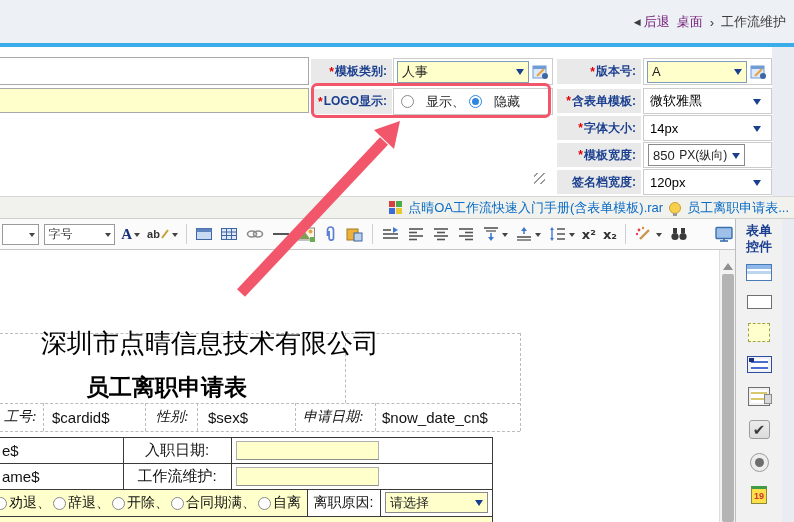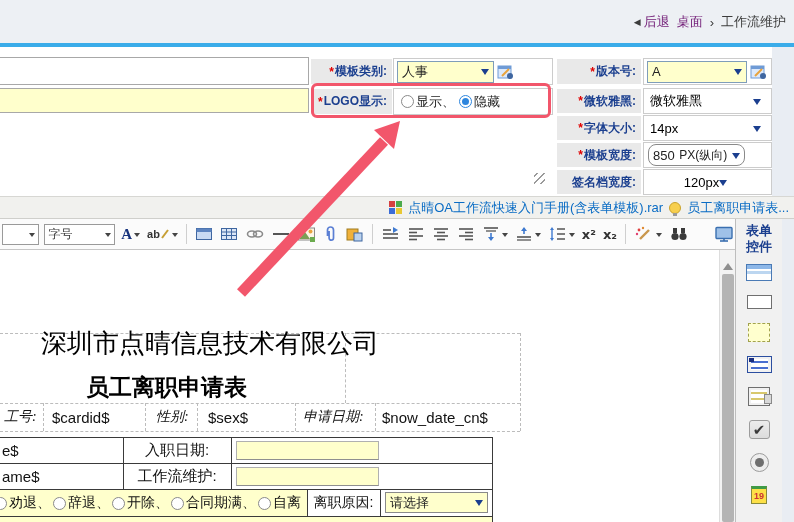--- a/index.html
+++ b/index.html
@@ -32,21 +32,21 @@
 
   .sel { display:flex; align-items:center; justify-content:space-between; border:1px solid #7f9db9;
          background:#fff; font-size:13px; color:#222; padding:0 4px; height:22px; cursor:pointer; }
   .sel.yellow { background:#ffffcc; }
   .chev { width:0; height:0; border:4px solid transparent; border-top:6px solid #1b3f8f; margin-top:5px; }
   .chev.plain { margin:5px 4px 0 0; }
 
   .radio { width:13px; height:13px; border-radius:50%; border:1px solid #8a8a8a; background:#fff; display:inline-block; }
   .radio.sel-on { border:1px solid #2e86de; position:relative; }
   .radio.sel-on::after { content:""; position:absolute; left:2px; top:2px; width:7px; height:7px; border-radius:50%; background:#2e86de; }
-  .radlbl { font-size:13px; color:#222; margin:0 4px 0 2px; }
+  .radlbl { font-size:13px; color:#222; margin:0 4px 0 12px; }
 
   .editicon { width:17px; height:17px; display:inline-block; margin-left:3px; cursor:pointer; }
 
   
   .redrect { left:311px; top:83px; width:240px; height:35px; border:3px solid #f2566b; border-radius:6px; z-index:40; pointer-events:none; background:transparent; }
   .arrow-svg { left:0; top:0; width:794px; height:522px; z-index:41; pointer-events:none; }
 
   
   .helpbar { left:0; top:196px; width:794px; height:23px; background:#f1f1ee; border-top:1px solid #d7d7d3; border-bottom:1px solid #cfcfcb;
              display:flex; align-items:center; justify-content:flex-end; gap:6px; padding-right:5px; font-size:13px; }
@@ -128,21 +128,21 @@
 <div class="abs panel">
   <div class="abs whitebox"></div>
   <div class="abs yellowbox"></div>
   <div class="abs grip"></div>
 
   <div class="abs lblcell" style="left:310px; top:11px; width:83px; height:27px;">
     <span class="req">*</span>
       <span>模板类别:</span>
   </div>
   <div class="abs valcell" style="left:393px; top:11px; width:160px; height:27px; padding-left:3px;">
-    <div class="sel yellow" style="width:97px;">
+    <div class="sel yellow" style="width:132px;">
       <span>人事</span>
         <span class="chev"></span>
     </div>
     <svg class="editicon" viewBox="0 0 17 17">
       <rect x="1" y="3" width="13" height="12" fill="#dce9fb" stroke="#6f9bd6"></rect>
       <rect x="1" y="3" width="13" height="3" fill="#6f9bd6"></rect>
       <line x1="5" y1="13" x2="12" y2="6" stroke="#e8a33d" stroke-width="2"></line>
       <circle cx="13" cy="13" r="3" fill="#3f66a0"></circle>
     </svg>
   </div>
@@ -169,52 +169,52 @@
     <svg class="editicon" viewBox="0 0 17 17">
       <rect x="1" y="3" width="13" height="12" fill="#dce9fb" stroke="#6f9bd6"></rect>
       <rect x="1" y="3" width="13" height="3" fill="#6f9bd6"></rect>
       <line x1="5" y1="13" x2="12" y2="6" stroke="#e8a33d" stroke-width="2"></line>
       <circle cx="13" cy="13" r="3" fill="#3f66a0"></circle>
     </svg>
   </div>
 
   <div class="abs lblcell" style="left:556px; top:41px; width:86px; height:26px;">
     <span class="req">*</span>
-      <span>微软雅黑:</span>
+      <span>含表单模板:</span>
   </div>
   <div class="abs valcell" style="left:643px; top:41px; width:129px; height:26px; justify-content:space-between; padding:0 6px;">
     <span style="font-size:13px;">微软雅黑</span>
       <span class="chev plain"></span>
   </div>
 
   <div class="abs lblcell" style="left:556px; top:68px; width:86px; height:26px;">
     <span class="req">*</span>
       <span>字体大小:</span>
   </div>
   <div class="abs valcell" style="left:643px; top:68px; width:129px; height:26px; justify-content:space-between; padding:0 6px;">
     <span style="font-size:13px;">14px</span>
       <span class="chev plain"></span>
   </div>
 
   <div class="abs lblcell" style="left:556px; top:95px; width:86px; height:26px;">
     <span class="req">*</span>
       <span>模板宽度:</span>
   </div>
   <div class="abs valcell" style="left:643px; top:95px; width:129px; height:26px; padding-left:4px;">
-    <div class="sel" style="width:97px; border:1px solid #8a8a8a; border-radius:8px;">
+    <div class="sel" style="width:97px; border:1px solid #8a8a8a; border-radius:0;">
       <span style="font-size:13px;">850</span>
       <span style="font-size:12px;">PX(纵向)</span>
       <span class="chev"></span>
     </div>
   </div>
 
   <div class="abs lblcell" style="left:556px; top:122px; width:86px; height:26px;">
     <span>签名档宽度:</span>
   </div>
-  <div class="abs valcell" style="left:643px; top:122px; width:129px; height:26px; justify-content:center; padding:0 6px;">
+  <div class="abs valcell" style="left:643px; top:122px; width:129px; height:26px; justify-content:space-between; padding:0 6px;">
     <span style="font-size:13px;">120px</span>
       <span class="chev plain"></span>
   </div>
 </div>
 <div class="abs rightstrip-top"></div>
 
 <div class="abs helpbar">
   <span class="raricon">
     <i style="background:#d64040"></i>
       <i style="background:#4caa4c"></i>

